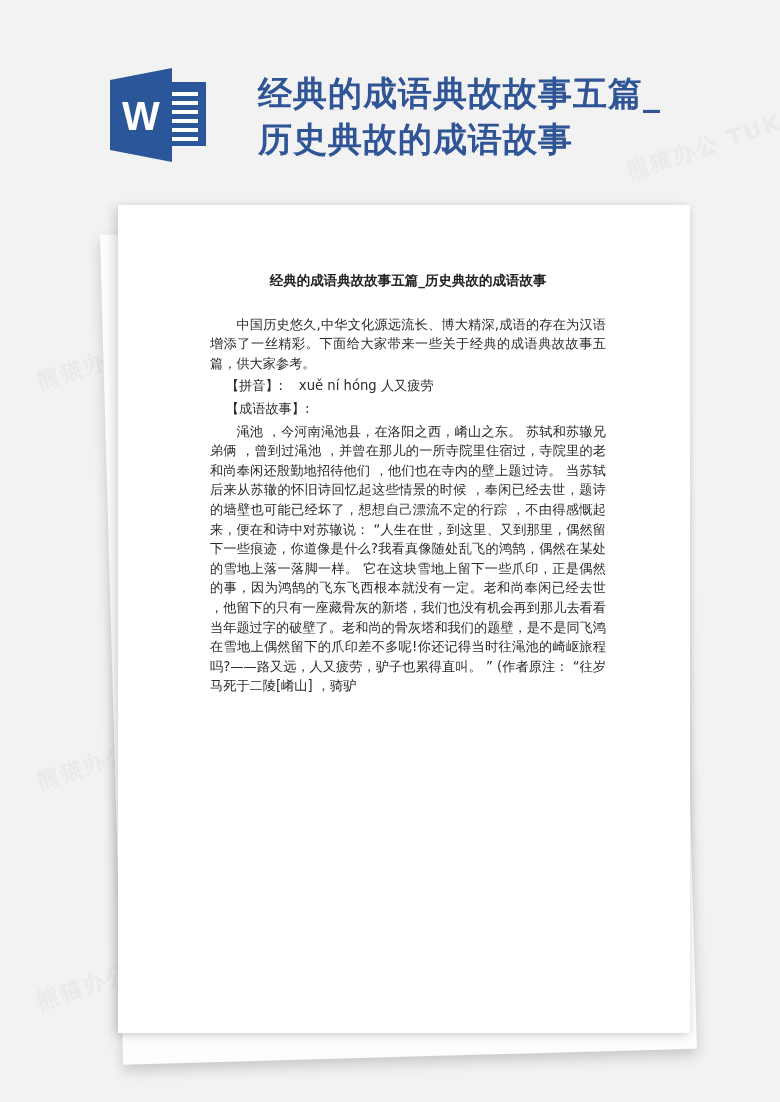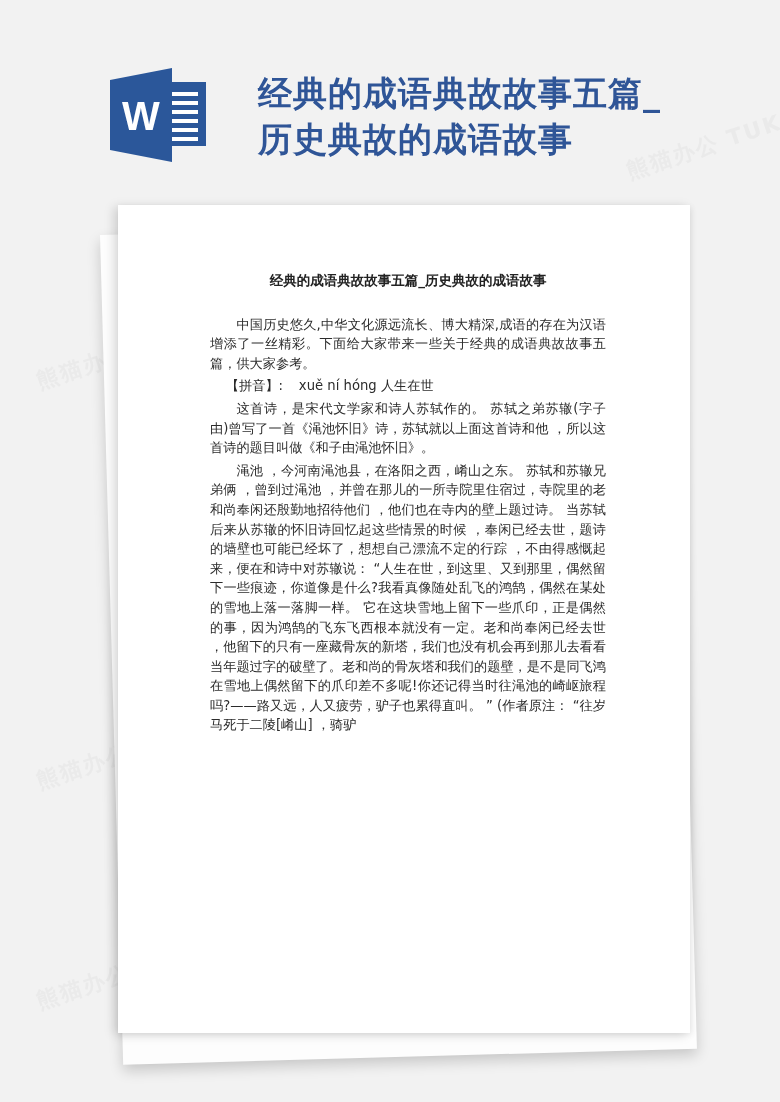--- a/index.html
+++ b/index.html
@@ -77,18 +77,18 @@
 <div class="watermark" style="left:30px; top:940px;">熊猫办公 TUKUPPT.COM</div>
 <div class="watermark" style="left:620px; top:110px;">熊猫办公 TUKUPPT.COM</div>
 
 <div class="page-back"></div>
 
 <div class="page-front">
   <div class="page-content">
     <div class="page-heading">经典的成语典故故事五篇_历史典故的成语故事</div>
     <p class="para">中国历史悠久,中华文化源远流长、博大精深,成语的存在为汉语增添了一丝精彩。下面给大家带来一些关于经典的成语典故故事五篇，供大家参考。</p>
     <p class="para field">
-      <span>【拼音】:</span><span class="val">xuě ní hóng 人生在世</span>
+      <span>【拼音】:</span><span class="val">xuě ní hóng 人又疲劳</span>
     </p>
-    <p class="para">这首诗，是宋代文学家和诗人苏轼作的。 苏轼之弟苏辙(字子由)曾写了一首《渑池怀旧》诗，苏轼就以上面这首诗和他 ，所以这首诗的题目叫做《和子由渑池怀旧》。</p>
+    <p class="para field">【成语故事】:</p>
     <p class="para">渑池 ，今河南渑池县，在洛阳之西，崤山之东。 苏轼和苏辙兄弟俩 ，曾到过渑池 ，并曾在那儿的一所寺院里住宿过，寺院里的老和尚奉闲还殷勤地招待他们 ，他们也在寺内的壁上题过诗。  当苏轼后来从苏辙的怀旧诗回忆起这些情景的时候 ，奉闲已经去世，题诗的墙壁也可能已经坏了，想想自己漂流不定的行踪 ，不由得感慨起来，便在和诗中对苏辙说： “人生在世，到这里、又到那里，偶然留下一些痕迹，你道像是什么?我看真像随处乱飞的鸿鹄，偶然在某处的雪地上落一落脚一样。 它在这块雪地上留下一些爪印，正是偶然的事，因为鸿鹄的飞东飞西根本就没有一定。老和尚奉闲已经去世 ，他留下的只有一座藏骨灰的新塔，我们也没有机会再到那儿去看看当年题过字的破壁了。老和尚的骨灰塔和我们的题壁，是不是同飞鸿在雪地上偶然留下的爪印差不多呢!你还记得当时往渑池的崎岖旅程吗?——路又远，人又疲劳，驴子也累得直叫。 ” (作者原注： “往岁马死于二陵[崤山] ，骑驴</p>
   </div>
 </div>
 
 </body></html>

